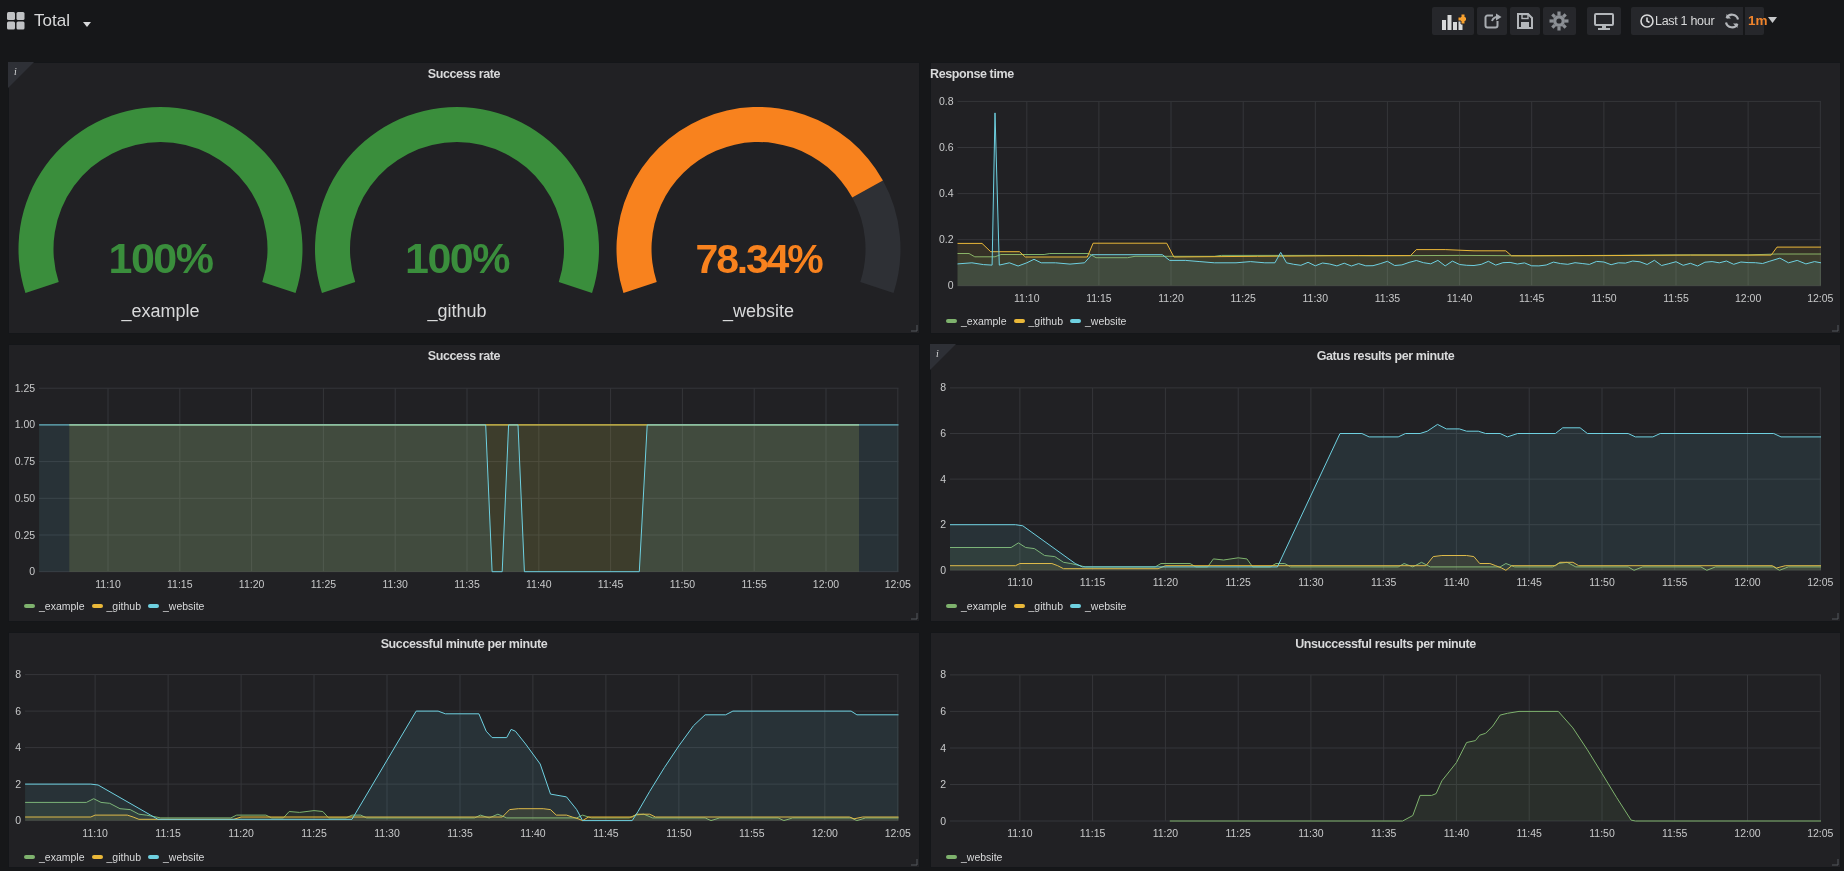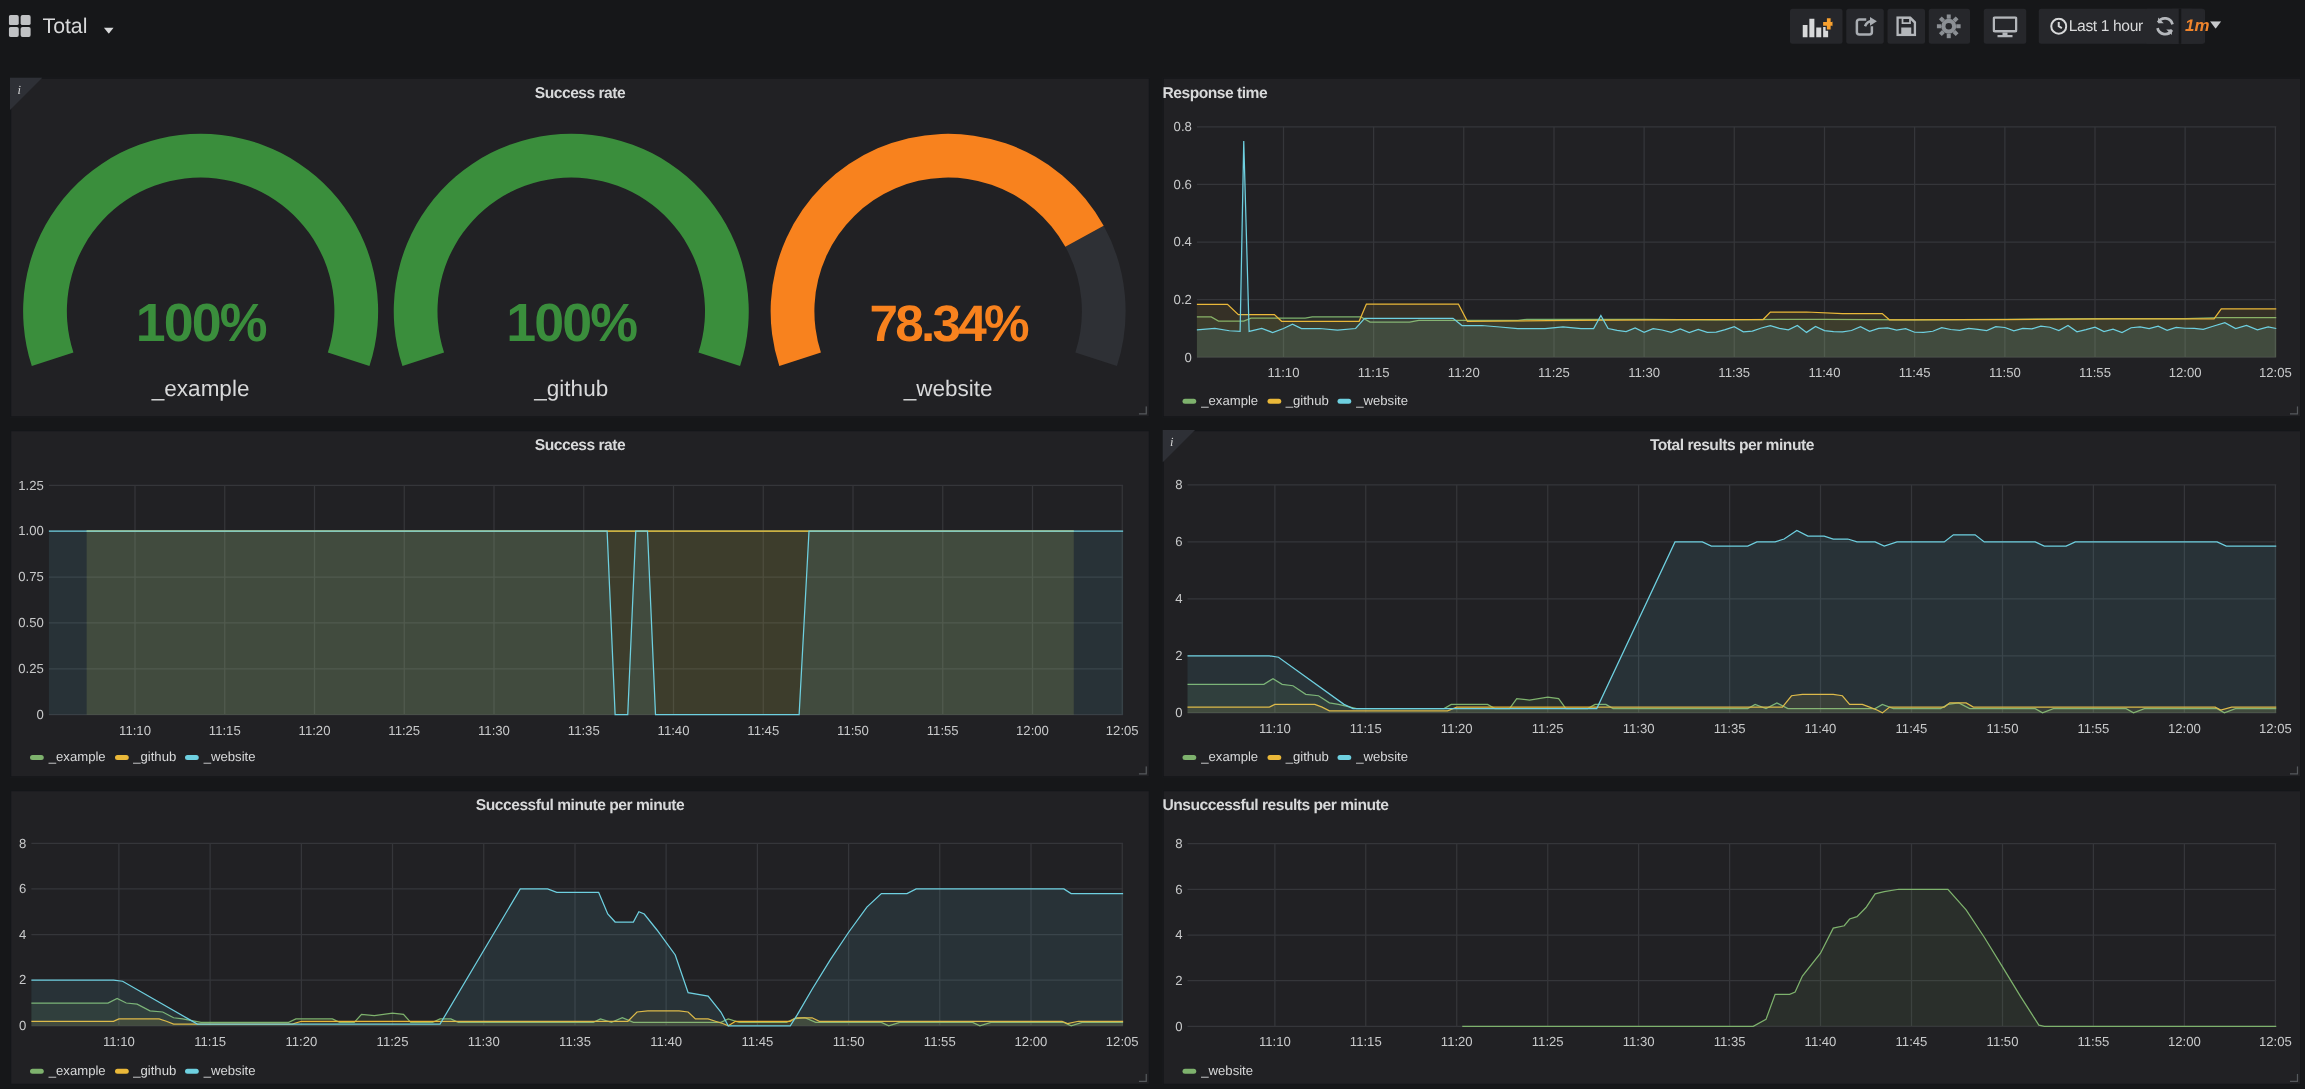--- a/index.html
+++ b/index.html
@@ -68,21 +68,21 @@
       <path d="M0,0 L9,0 L4.5,6 Z" fill="#d8d9da"></path>
     </svg>
   </div>
 <div style="position:absolute;left:1736px;top:7px;width:28px;height:28px;background:#26272b;border-radius:2px;">
     <svg style="position:absolute;left:8px;top:6px;" width="17" height="17">
       <circle cx="7" cy="7" r="5.5" fill="none" stroke="#b4b7bb" stroke-width="2"></circle>
       <line x1="4.5" y1="7" x2="9.5" y2="7" stroke="#b4b7bb" stroke-width="1.6"></line>
       <line x1="11" y1="11" x2="16" y2="16" stroke="#b4b7bb" stroke-width="2.4"></line>
     </svg>
   </div>
-<div style="position:absolute;left:1716px;top:7px;width:47px;height:28px;background:#26272b;border-radius:2px;font-style:italic;">
+<div style="position:absolute;left:1716px;top:7px;width:47px;height:28px;background:#26272b;border-radius:2px;">
     <svg style="position:absolute;left:8px;top:6px;" width="16" height="16" viewBox="0 0 16 16">
       <path d="M14,6.5 A6.2,6.2 0 0 0 2.5,5" fill="none" stroke="#b4b7bb" stroke-width="2.2"></path>
       <path d="M2,9.5 A6.2,6.2 0 0 0 13.5,11" fill="none" stroke="#b4b7bb" stroke-width="2.2"></path>
       <path d="M2.5,1 v4.5 h4.5 Z" fill="#b4b7bb"></path>
       <path d="M13.5,15 v-4.5 h-4.5 Z" fill="#b4b7bb"></path>
     </svg>
     <div style="position:absolute;left:27px;top:0;width:2px;height:28px;background:#161719;"></div>
     <span style="position:absolute;left:32px;top:6px;font-size:13.5px;font-weight:bold;color:#ef842c;">1m</span>
     <svg style="position:absolute;left:52px;top:10px;" width="9" height="6">
       <path d="M0,0 L9,0 L4.5,6 Z" fill="#c6c8ca"></path>
@@ -101,35 +101,35 @@
 <div style="position:absolute;left:930px;top:66.5px;width:911px;text-align:left;font-size:12.5px;letter-spacing:-0.4px;font-weight:bold;color:#d8d9da;">Response time</div>
 <svg style="position:absolute;left:1832px;top:324.5px;" width="7" height="7">
     <path d="M6,0 L6,6 L0,6" fill="none" stroke="#55585c" stroke-width="1"></path>
   </svg>
 <div style="position:absolute;left:8px;top:343.5px;width:912px;height:278px;background:#212124;border:1px solid #141619;box-sizing:border-box;"></div>
 <div style="position:absolute;left:8px;top:348.5px;width:912px;text-align:center;font-size:12.5px;letter-spacing:-0.4px;font-weight:bold;color:#d8d9da;">Success rate</div>
 <svg style="position:absolute;left:911px;top:612.5px;" width="7" height="7">
     <path d="M6,0 L6,6 L0,6" fill="none" stroke="#55585c" stroke-width="1"></path>
   </svg>
 <div style="position:absolute;left:930px;top:343.5px;width:911px;height:278px;background:#212124;border:1px solid #141619;box-sizing:border-box;"></div>
-<div style="position:absolute;left:930px;top:348.5px;width:911px;text-align:center;font-size:12.5px;letter-spacing:-0.4px;font-weight:bold;color:#d8d9da;">Total results per minute</div>
+<div style="position:absolute;left:930px;top:348.5px;width:911px;text-align:center;font-size:12.5px;letter-spacing:-0.4px;font-weight:bold;color:#d8d9da;">Gatus results per minute</div>
 <svg style="position:absolute;left:930px;top:343.5px;" width="26" height="26">
     <path d="M0,0 L26,0 L0,26 Z" fill="#2e3036"></path>
     <text x="6" y="13" font-size="10" font-style="italic" font-family="Liberation Serif, serif" fill="#d8d9da">i</text>
   </svg>
 <svg style="position:absolute;left:1832px;top:612.5px;" width="7" height="7">
     <path d="M6,0 L6,6 L0,6" fill="none" stroke="#55585c" stroke-width="1"></path>
   </svg>
 <div style="position:absolute;left:8px;top:631.5px;width:912px;height:236.5px;background:#212124;border:1px solid #141619;box-sizing:border-box;"></div>
 <div style="position:absolute;left:8px;top:636.5px;width:912px;text-align:center;font-size:12.5px;letter-spacing:-0.4px;font-weight:bold;color:#d8d9da;">Successful minute per minute</div>
 <svg style="position:absolute;left:911px;top:859.0px;" width="7" height="7">
     <path d="M6,0 L6,6 L0,6" fill="none" stroke="#55585c" stroke-width="1"></path>
   </svg>
 <div style="position:absolute;left:930px;top:631.5px;width:911px;height:236.5px;background:#212124;border:1px solid #141619;box-sizing:border-box;"></div>
-<div style="position:absolute;left:930px;top:636.5px;width:911px;text-align:left;font-size:12.5px;letter-spacing:-0.4px;font-weight:bold;color:#d8d9da;">Unsuccessful results per minute</div>
+<div style="position:absolute;left:930px;top:636.5px;width:911px;text-align:center;font-size:12.5px;letter-spacing:-0.4px;font-weight:bold;color:#d8d9da;">Unsuccessful results per minute</div>
 <svg style="position:absolute;left:1832px;top:859.0px;" width="7" height="7">
     <path d="M6,0 L6,6 L0,6" fill="none" stroke="#55585c" stroke-width="1"></path>
   </svg>
 <svg style="position:absolute;left:0;top:0;" width="920" height="340">
     <path d="M 25.45,292.88 A 142,142 0 1 1 295.55,292.88 L 262.26,282.06 A 107,107 0 1 0 58.74,282.06 Z" fill="#3a8e3c"></path>
     <text x="160.5" y="273" text-anchor="middle" font-size="43" font-weight="bold" letter-spacing="-1.5" fill="#3a8e3c">100%</text>
     <text x="160.5" y="317" text-anchor="middle" font-size="18" fill="#d8d9da">_example</text>
     <path d="M 321.95,292.88 A 142,142 0 1 1 592.05,292.88 L 558.76,282.06 A 107,107 0 1 0 355.24,282.06 Z" fill="#3a8e3c"></path>
     <text x="457" y="273" text-anchor="middle" font-size="43" font-weight="bold" letter-spacing="-1.5" fill="#3a8e3c">100%</text>
     <text x="457" y="317" text-anchor="middle" font-size="18" fill="#d8d9da">_github</text>

